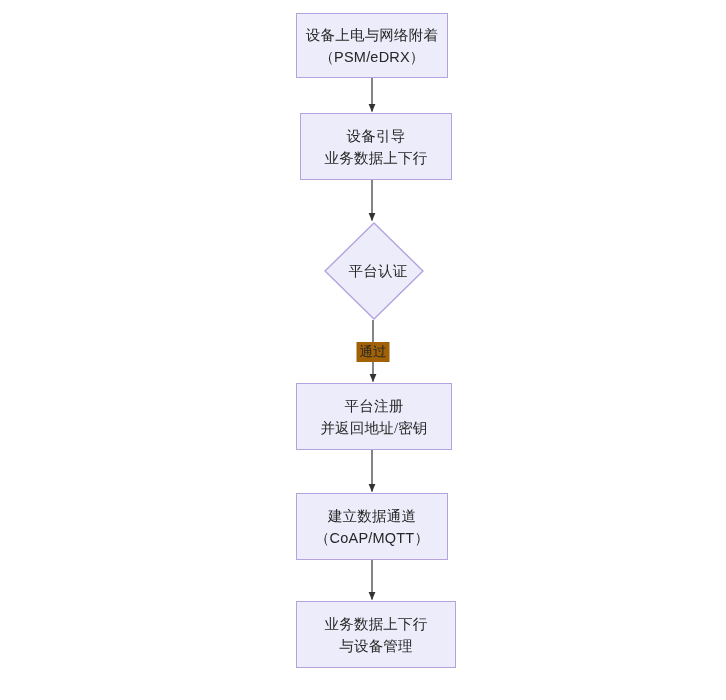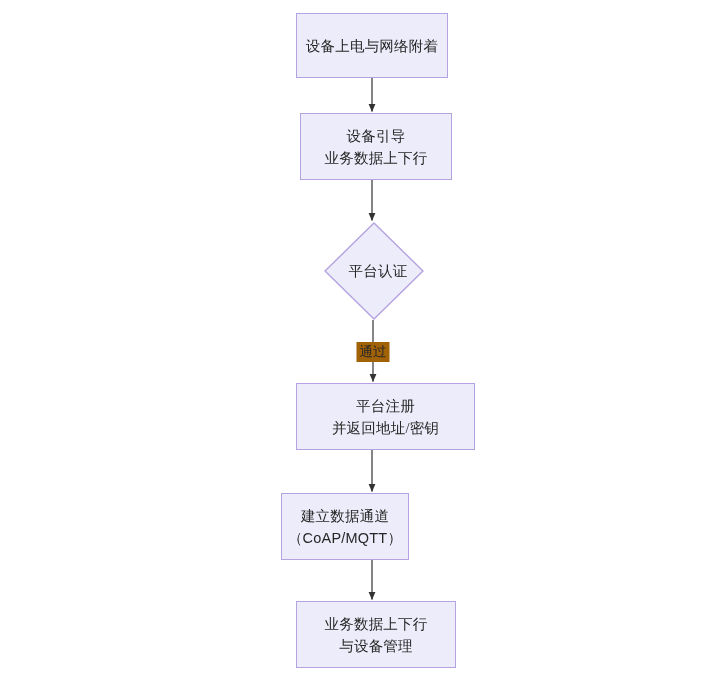--- a/index.html
+++ b/index.html
@@ -104,42 +104,43 @@
 
     <line x1="373" y1="320" x2="373" y2="381.5" stroke="#333333" stroke-width="1.2" marker-end="url(#arrowhead)"></line>
 
     <line x1="372" y1="450" x2="372" y2="491.5" stroke="#333333" stroke-width="1.2" marker-end="url(#arrowhead)"></line>
 
     <line x1="372" y1="560" x2="372" y2="599.5" stroke="#333333" stroke-width="1.2" marker-end="url(#arrowhead)"></line>
   </svg>
 
   <div class="node" style="left:296px; top:13px; width:152px; height:65px;">
     <span>设备上电与网络附着</span>
+    <span class="line2">（PSM/eDRX）</span>
   </div>
 
   <div class="node" style="left:300px; top:113px; width:152px; height:67px;">
     <span>设备引导</span>
     <span class="line2">业务数据上下行</span>
   </div>
 
   <div class="decision">
     <svg class="diamond-shape" viewBox="0 0 100 98" preserveAspectRatio="none">
       <polygon points="50,1 99,49 50,97 1,49" fill="#ececfa" stroke="#b5a2e0" stroke-width="1.4"></polygon>
     </svg>
     <div class="diamond-label">平台认证</div>
   </div>
 
   <div class="edge-label" style="left:373px; top:352px;">通过</div>
 
-  <div class="node" style="left:296px; top:383px; width:179px; height:67px;font-family:Liberation Serif, serif;">
+  <div class="node" style="left:296px; top:383px; width:156px; height:67px;font-family:Liberation Serif, serif;">
     <span>平台注册</span>
     <span class="line2">并返回地址/密钥</span>
   </div>
 
-  <div class="node" style="left:281px; top:493px; width:128px; height:67px;justify-content:center;">
+  <div class="node" style="left:296px; top:493px; width:152px; height:67px;justify-content:center;">
     <span>建立数据通道</span>
     <span class="line2">（CoAP/MQTT）</span>
   </div>
 
   <div class="node" style="left:296px; top:601px; width:160px; height:67px;">
     <span>业务数据上下行</span>
     <span class="line2">与设备管理</span>
   </div>
 
 </div>

